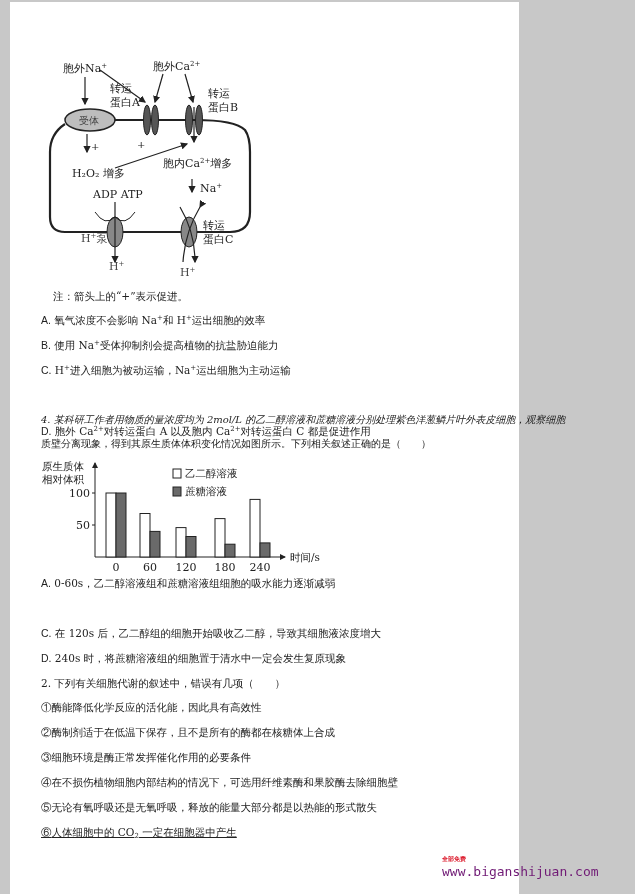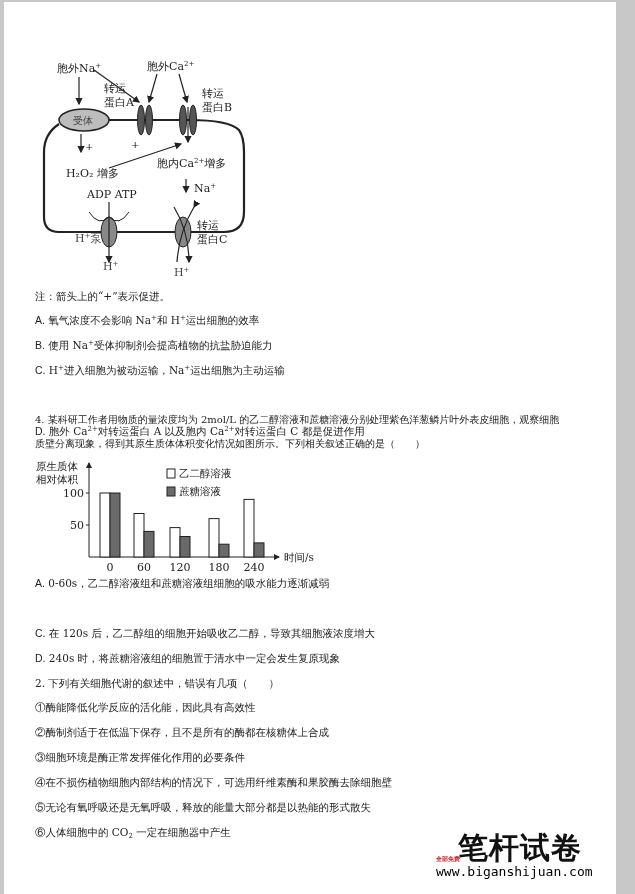--- a/index.html
+++ b/index.html
@@ -1,28 +1,28 @@
 <!DOCTYPE html>
 <html><head>
 <meta charset="utf-8">
 <style>
   html, body { margin:0; padding:0; }
   body { width:635px; height:894px; background:#c8c8c8; position:relative; overflow:hidden;
          font-family:"DejaVu Serif","Liberation Serif",serif; color:#222; }
-  .page { position:absolute; left:4px; top:2px; width:612px; height:892px; background:#fff; }
+  .page { position:absolute; left:10px; top:2px; width:509px; height:892px; background:#fff; }
   .txt { position:absolute; left:31px; font-size:10.5px; line-height:14px; white-space:nowrap; color:#222; }
   .txt .lat { font-family:"Liberation Sans","DejaVu Sans",sans-serif; }
   sup { font-size:7px; vertical-align:4px; line-height:0; }
   sub { font-size:7px; vertical-align:-2px; line-height:0; }
   .diagram { position:absolute; left:35px; top:50px; width:240px; height:230px; }
   .chart { position:absolute; left:30px; top:458px; width:320px; height:115px; }
   .wm { position:absolute; left:432px; top:826px; width:170px; height:56px; }
   .wm-title { position:absolute; left:22px; top:0; font-family:"DejaVu Sans",sans-serif; font-size:30px; font-weight:bold; color:#111; letter-spacing:1px; }
   .wm-free { position:absolute; left:0; top:27px; font-size:6px; color:#d23; font-family:"DejaVu Sans",sans-serif; font-weight:bold; }
-  .wm-url { position:absolute; left:0; top:36px; font-family:"DejaVu Sans Mono","Liberation Mono",monospace; font-size:13px; color:#000000; }
+  .wm-url { position:absolute; left:0; top:36px; font-family:"DejaVu Sans Mono","Liberation Mono",monospace; font-size:13px; color:#701a75; }
 </style>
 </head>
 <body>
 
 <div class="page">
 
   <svg class="diagram" viewBox="0 0 240 230" width="240" height="230">
     <defs>
       <marker id="ah" markerWidth="6" markerHeight="6" refX="5" refY="3" orient="auto">
         <path d="M0,0 L6,3 L0,6 z" fill="#222"></path>
@@ -69,35 +69,35 @@
     <text x="118" y="115" font-size="11" font-family="DejaVu Serif, serif" fill="#222"><tspan>胞内Ca</tspan><tspan font-size="7" dy="-4">2+</tspan><tspan dy="4">增多</tspan></text>
     <text x="155" y="140" font-size="11" font-family="DejaVu Serif, serif" fill="#222"><tspan>Na</tspan><tspan font-size="7" dy="-4">+</tspan></text>
     <text x="48" y="146" font-size="11" font-family="DejaVu Serif, serif" fill="#222">ADP ATP</text>
     <text x="36" y="190" font-size="11" font-family="DejaVu Serif, serif" fill="#444"><tspan>H</tspan><tspan font-size="7" dy="-4">+</tspan><tspan dy="4">泵</tspan></text>
     <text x="64" y="218" font-size="11" font-family="DejaVu Serif, serif" fill="#444"><tspan>H</tspan><tspan font-size="7" dy="-4">+</tspan></text>
     <text x="135" y="224" font-size="11" font-family="DejaVu Serif, serif" fill="#444"><tspan>H</tspan><tspan font-size="7" dy="-4">+</tspan></text>
     <text x="158" y="177" font-size="11" font-family="DejaVu Serif, serif" fill="#222">转运</text>
     <text x="158" y="191" font-size="11" font-family="DejaVu Serif, serif" fill="#222">蛋白C</text>
   </svg>
 
-  <div class="txt" style="top:287px;">注：箭头上的“+”表示促进。</div>
+  <div class="txt" style="top:287px;margin-left:12px;">注：箭头上的“+”表示促进。</div>
   <div class="txt" style="top:311px;">
     <span class="lat">A.</span> <span>氧气浓度不会影响 Na</span><sup>+</sup><span>和 H</span><sup>+</sup><span>运出细胞的效率</span>
   </div>
   <div class="txt" style="top:336px;">
     <span class="lat">B.</span> <span>使用 Na</span><sup>+</sup><span>受体抑制剂会提高植物的抗盐胁迫能力</span>
   </div>
   <div class="txt" style="top:361px;">
     <span class="lat">C.</span> <span>H</span><sup>+</sup><span>进入细胞为被动运输，Na</span><sup>+</sup><span>运出细胞为主动运输</span>
   </div>
   <div class="txt" style="top:386px;margin-top:36px;">
     <span class="lat">D.</span> <span>胞外 Ca</span><sup>2+</sup><span>对转运蛋白 A 以及胞内 Ca</span><sup>2+</sup><span>对转运蛋白 C 都是促进作用</span>
   </div>
 
-  <div class="txt" style="top:411px; font-size:10px;">4. 某科研工作者用物质的量浓度均为 2mol/L 的乙二醇溶液和蔗糖溶液分别处理紫色洋葱鳞片叶外表皮细胞，观察细胞</div>
+  <div class="txt" style="top:411px; font-size:10px;font-style:italic;">4. 某科研工作者用物质的量浓度均为 2mol/L 的乙二醇溶液和蔗糖溶液分别处理紫色洋葱鳞片叶外表皮细胞，观察细胞</div>
   <div class="txt" style="top:435px; font-size:10px;">质壁分离现象，得到其原生质体体积变化情况如图所示。下列相关叙述正确的是（　　）</div>
 
   <svg class="chart" viewBox="0 0 320 115" width="320" height="115">
     <defs>
       <marker id="ax" markerWidth="6" markerHeight="6" refX="5" refY="3" orient="auto">
         <path d="M0,0 L6,3 L0,6 z" fill="#222"></path>
       </marker>
     </defs>
     <text x="2" y="10" font-size="10.5" fill="#222" font-family="DejaVu Serif, serif">原生质体</text>
     <text x="2" y="23" font-size="10.5" fill="#222" font-family="DejaVu Serif, serif">相对体积</text>
@@ -137,20 +137,19 @@
   <div class="txt" style="top:574px;"><span class="lat">A.</span> <span>0-60s，乙二醇溶液组和蔗糖溶液组细胞的吸水能力逐渐减弱</span></div>
   <div class="txt" style="top:624px;"><span class="lat">C.</span> <span> 在 120s 后，乙二醇组的细胞开始吸收乙二醇，导致其细胞液浓度增大</span></div>
   <div class="txt" style="top:649px;"><span class="lat">D.</span> <span>240s 时，将蔗糖溶液组的细胞置于清水中一定会发生复原现象</span></div>
 
   <div class="txt" style="top:674px;">2. 下列有关细胞代谢的叙述中，错误有几项（　　）</div>
   <div class="txt" style="top:723px;"><span>②</span><span>酶制剂适于在低温下保存，且不是所有的酶都在核糖体上合成</span></div>
   <div class="txt" style="top:698px;"><span>①</span><span>酶能降低化学反应的活化能，因此具有高效性</span></div>
   <div class="txt" style="top:773px;"><span>④</span><span>在不损伤植物细胞内部结构的情况下，可选用纤维素酶和果胶酶去除细胞壁</span></div>
   <div class="txt" style="top:748px;"><span>③</span><span>细胞环境是酶正常发挥催化作用的必要条件</span></div>
   <div class="txt" style="top:798px;"><span>⑤</span><span>无论有氧呼吸还是无氧呼吸，释放的能量大部分都是以热能的形式散失</span></div>
-  <div class="txt" style="top:823px;"><span>⑥</span><span>人体细胞中的 CO</span><sub>2</sub><span> 一定在细胞器中产生</span></div>
+  <div class="txt" style="top:823px;text-decoration:underline;"><span>⑥</span><span>人体细胞中的 CO</span><sub>2</sub><span> 一定在细胞器中产生</span></div>
 
   <div class="wm">
-    <div class="wm-title">笔杆试卷</div>
     <div class="wm-free">全部免费</div>
     <div class="wm-url">www.biganshijuan.com</div>
   </div>
 </div>
 
 </body></html>

